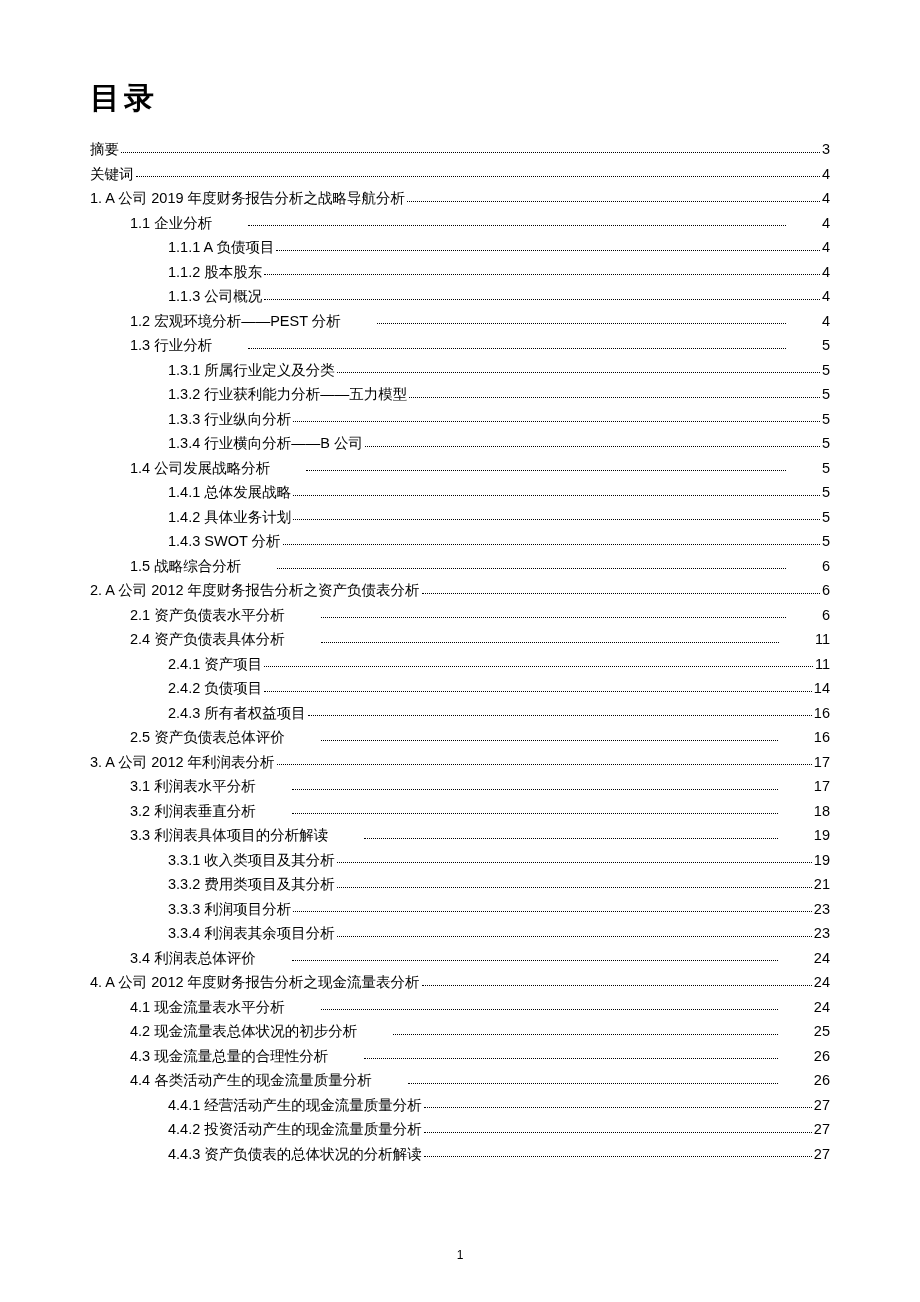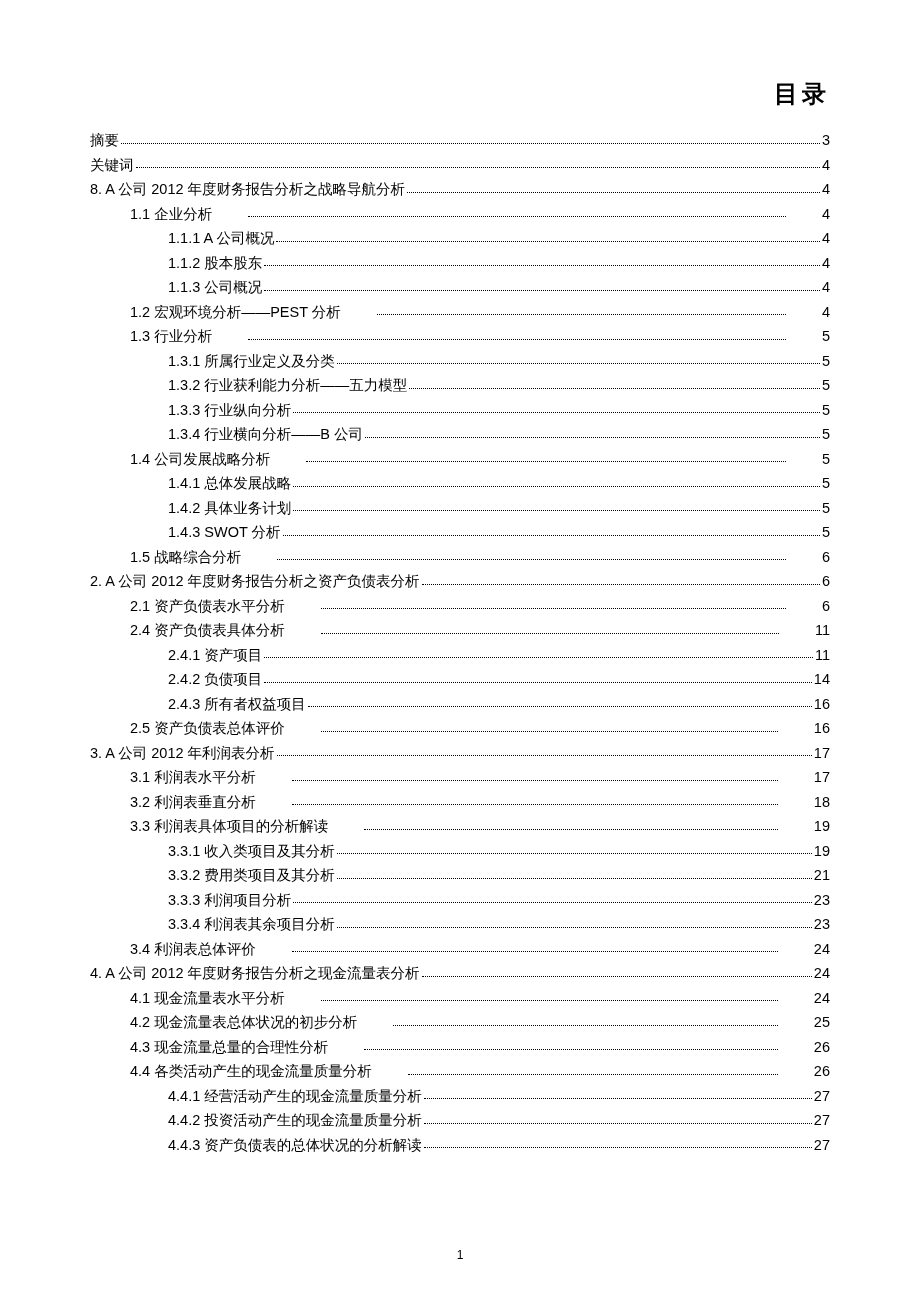--- a/index.html
+++ b/index.html
@@ -11,23 +11,23 @@
   }
   .page {
     width: 920px;
     min-height: 1302px;
     margin: 0 auto;
     padding: 78px 90px 40px 90px;
     box-sizing: border-box;
     position: relative;
   }
   .toc-title {
-    text-align: right;
+    text-align: left;
     font-family: "SimSun", serif;
-    font-size: 24px;
+    font-size: 30px;
     font-weight: bold;
     letter-spacing: 4px;
     margin: 0 0 18px 0;
   }
   .toc-list {
     font-size: 14.5px;
     line-height: 1.0;
   }
   .toc-row {
     display: flex;
@@ -73,31 +73,31 @@
         <span class="toc-label">摘要</span>
         <span class="toc-dots"></span>
         <span class="toc-page">3</span>
       </div>
       <div class="toc-row lvl-0">
         <span class="toc-label">关键词</span>
         <span class="toc-dots"></span>
         <span class="toc-page">4</span>
       </div>
       <div class="toc-row lvl-0">
-        <span class="toc-label">8. A 公司 2012 年度财务报告分析之战略导航分析</span>
+        <span class="toc-label">1. A 公司 2019 年度财务报告分析之战略导航分析</span>
         <span class="toc-dots"></span>
         <span class="toc-page">4</span>
       </div>
       <div class="toc-row lvl-1">
         <span class="toc-label">1.1  企业分析</span>
         <span class="toc-dots"></span>
         <span class="toc-page">4</span>
       </div>
       <div class="toc-row lvl-2">
-        <span class="toc-label">1.1.1 A 公司概况</span>
+        <span class="toc-label">1.1.1 A 负债项目</span>
         <span class="toc-dots"></span>
         <span class="toc-page">4</span>
       </div>
       <div class="toc-row lvl-2">
         <span class="toc-label">1.1.2  股本股东</span>
         <span class="toc-dots"></span>
         <span class="toc-page">4</span>
       </div>
       <div class="toc-row lvl-2">
         <span class="toc-label">1.1.3  公司概况</span>

